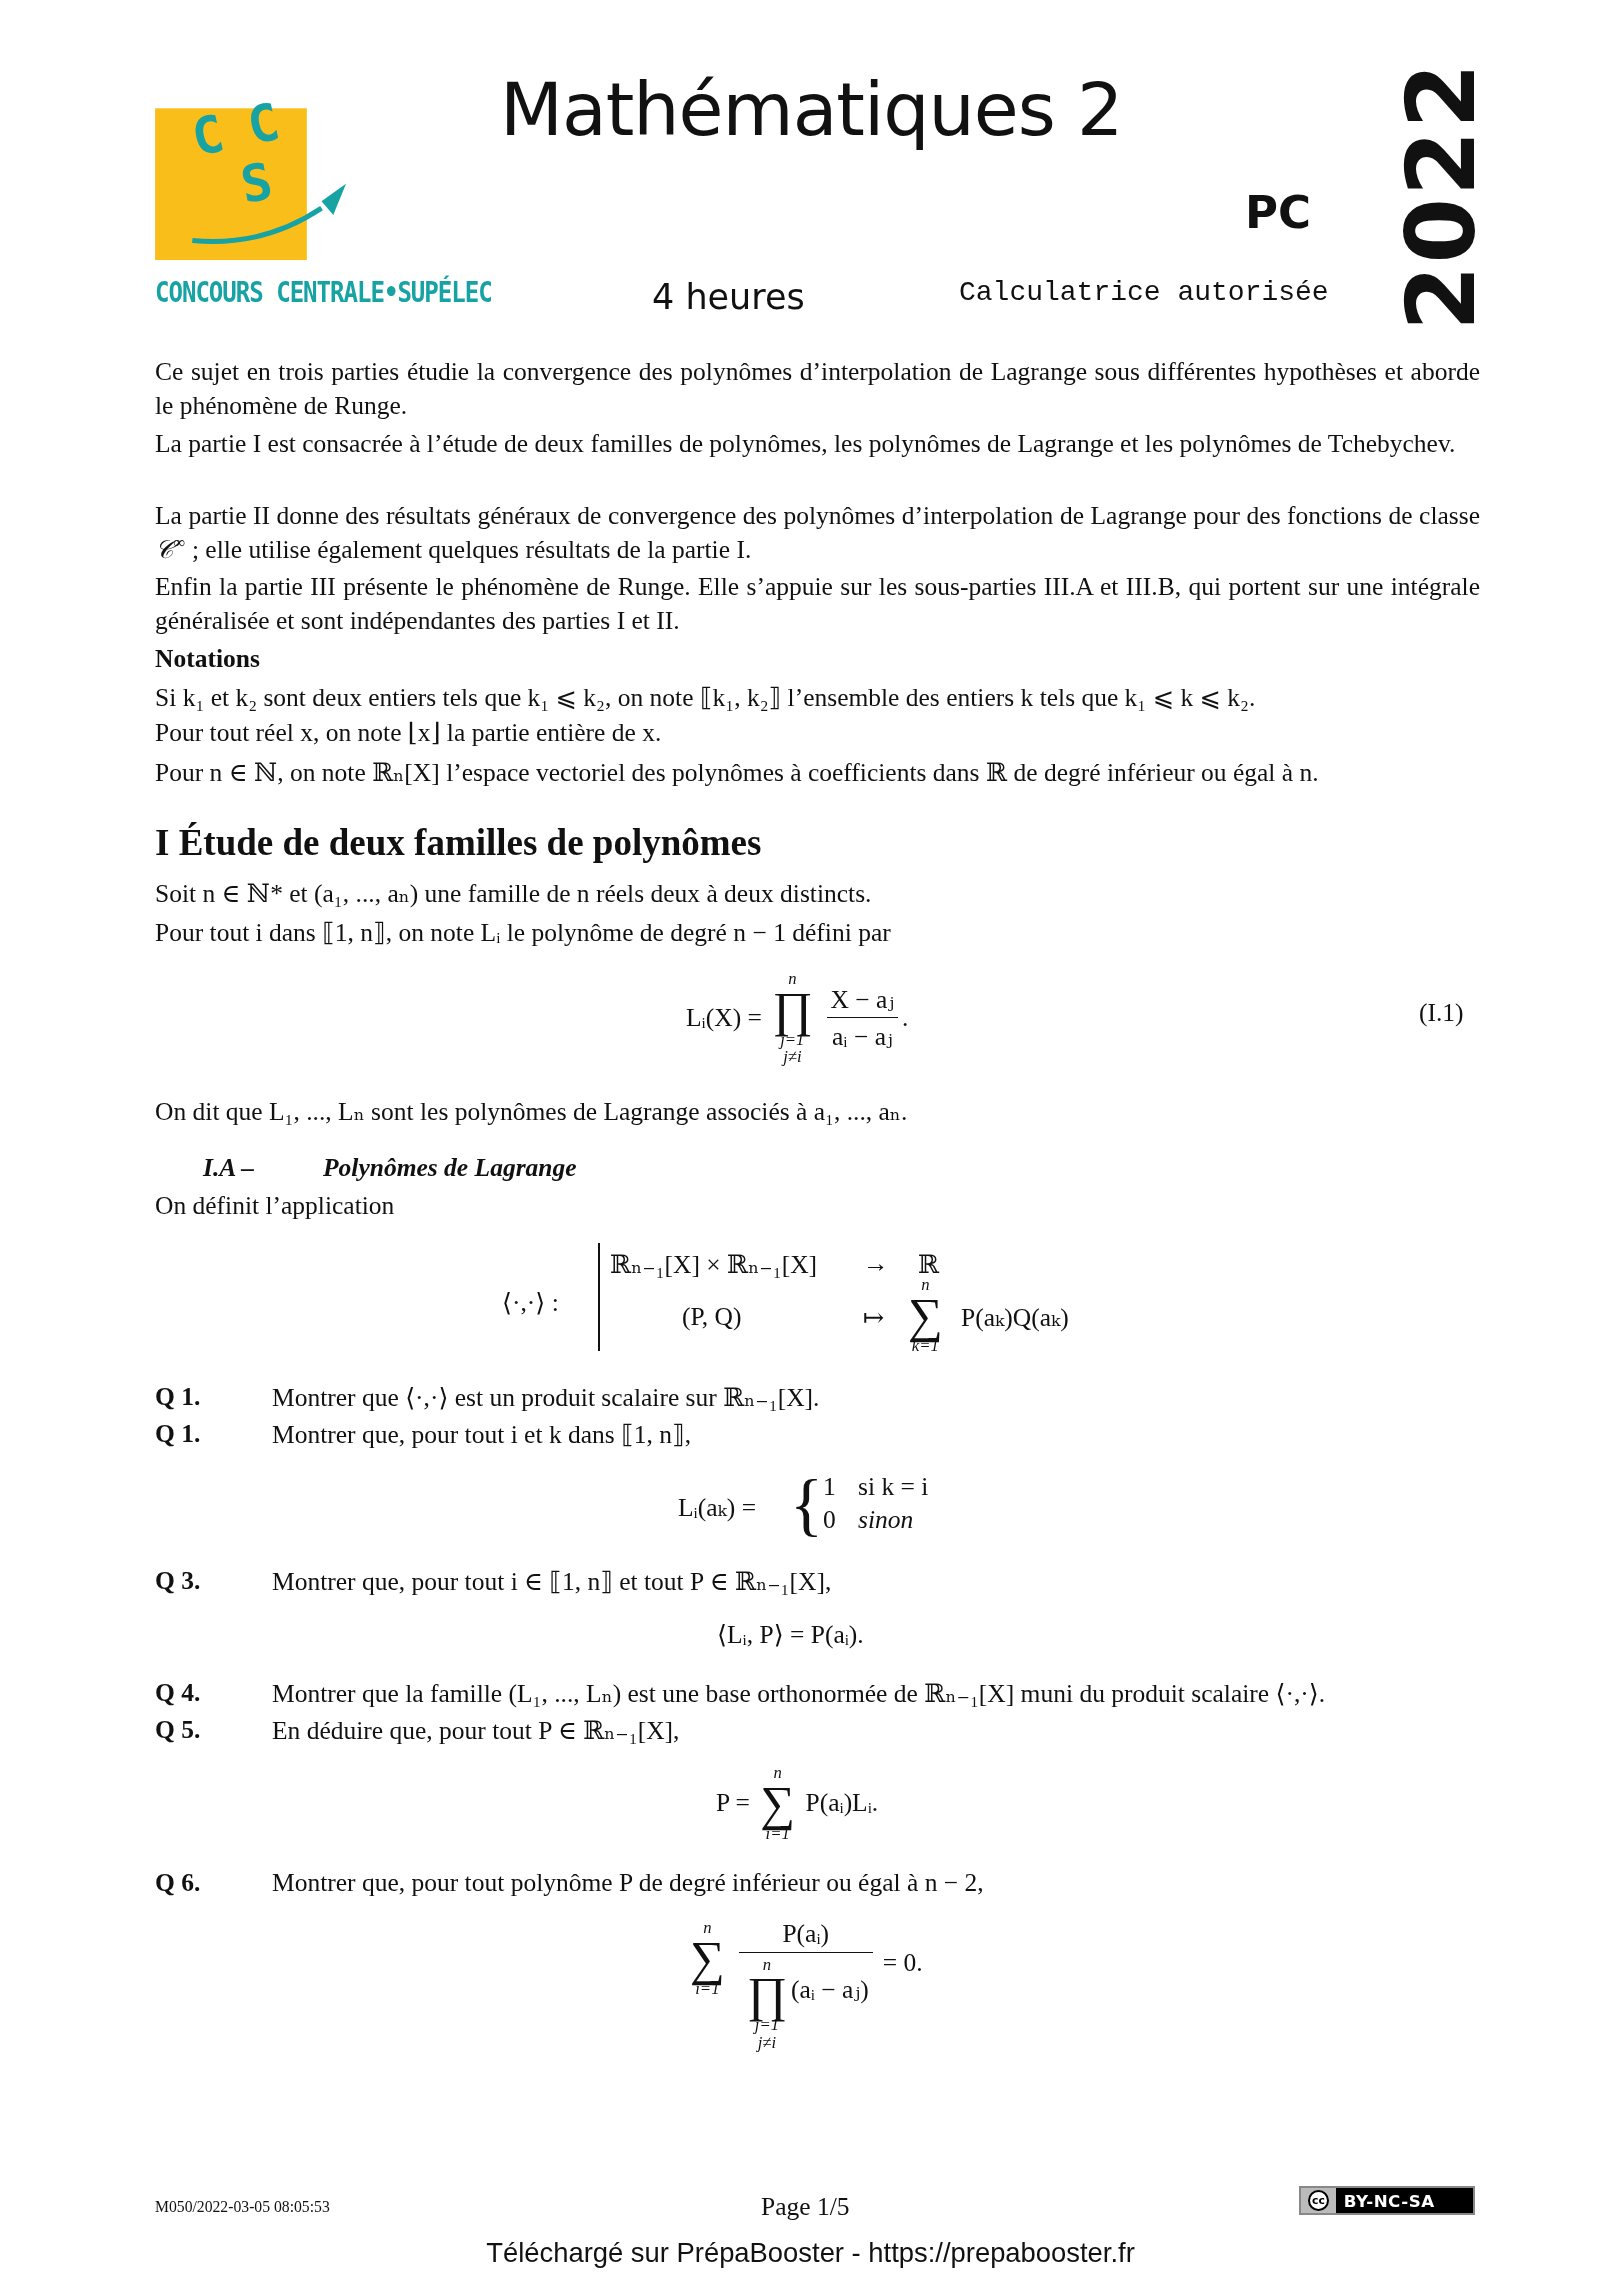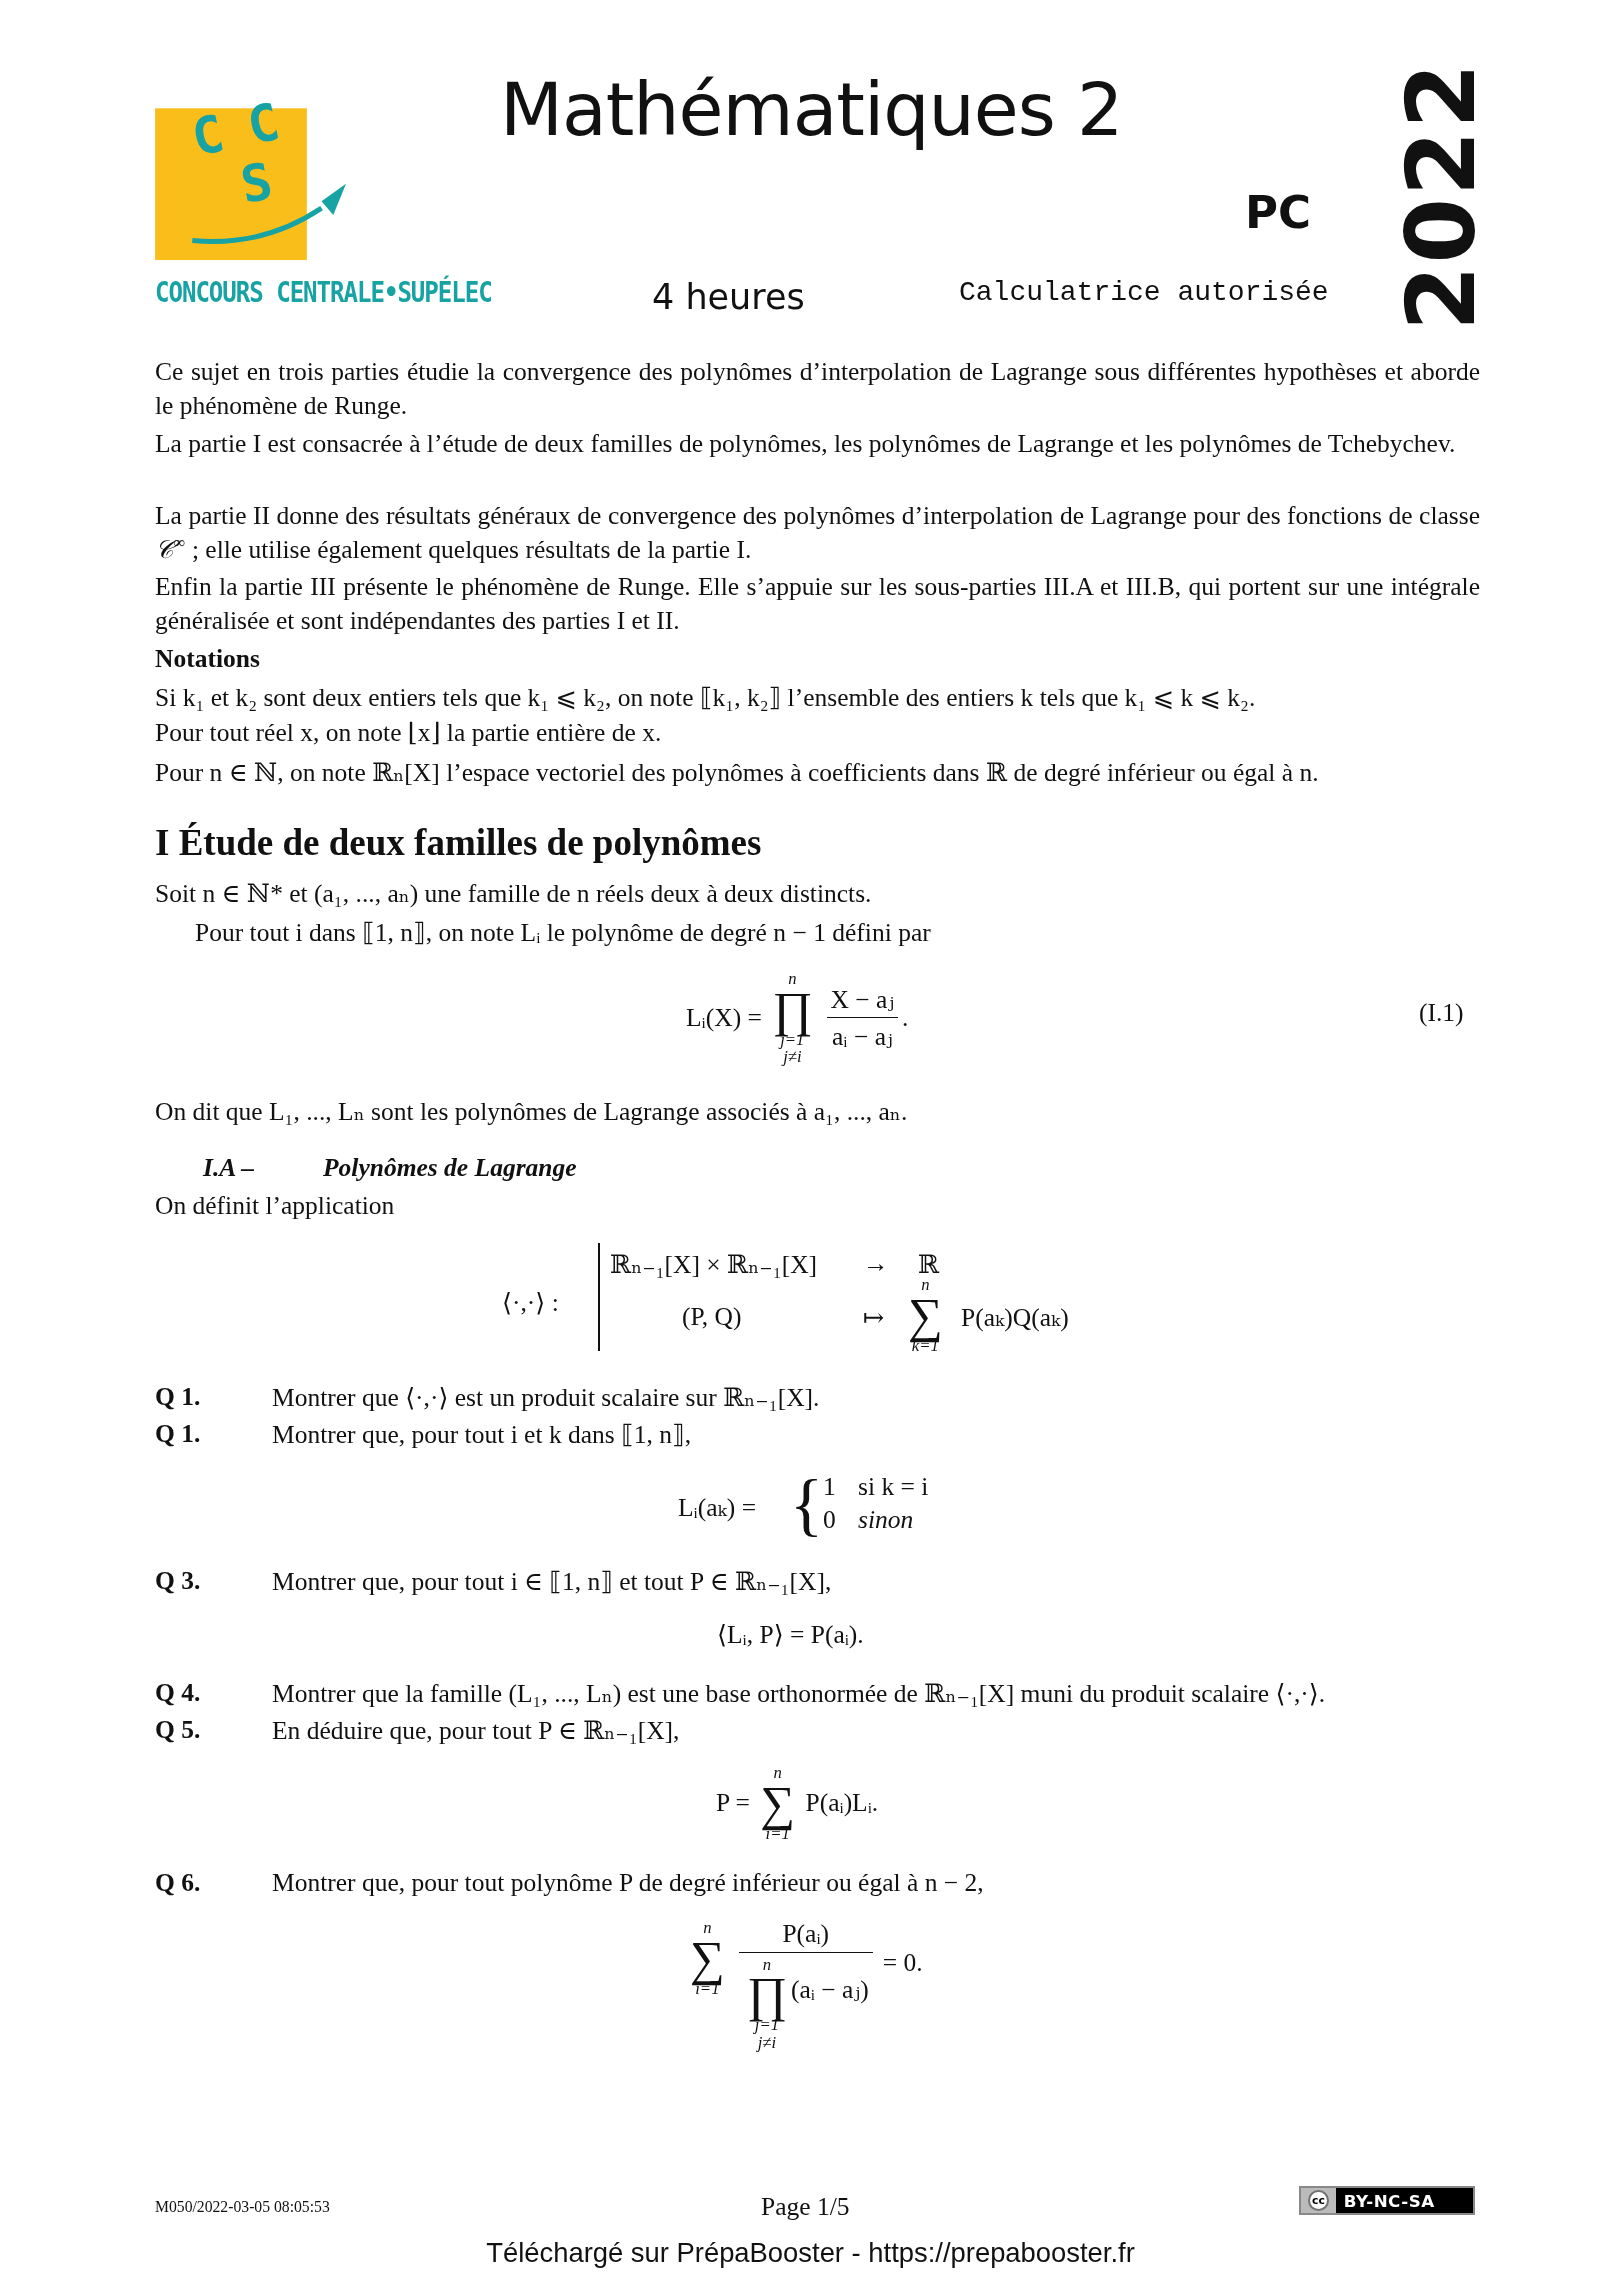--- a/index.html
+++ b/index.html
@@ -42,21 +42,21 @@
   .bigop .op { font-size: 49px; line-height: 43px; }
   .bigop .lim { font-size: 16.7px; font-style: italic; line-height: 17.6px; }
   .eq-num { position: absolute; left: 1419px; top: 998px; font-size: 25.5px; font-family: "Liberation Serif", serif; }
 
   
   #footer-id { left: 155px; top: 2198px; font-size: 15.7px; font-family: "Liberation Serif", serif; }
   #footer-page { left: 761px; top: 2192px; font-size: 25.5px; font-family: "Liberation Serif", serif; }
   #cc-badge { left: 1299px; top: 2186px; width: 176px; height: 29px; background: #000; border: 2px solid #888; box-sizing: border-box;
               display:flex; align-items:center; }
   #cc-badge .cc { width: 35px; height: 25.5px; background: #bbb; display:flex; align-items:center; justify-content:center; }
-  #cc-badge .cc span { width: 21.6px; height: 21.6px; border-radius: 50%; background: #fff; border: 2px solid #737373; box-sizing: border-box;
+  #cc-badge .cc span { width: 21.6px; height: 21.6px; border-radius: 50%; background: #fff; border: 2px solid #000000; box-sizing: border-box;
                        font: bold 10.8px "DejaVu Sans", sans-serif; display:flex; align-items:center; justify-content:center; color:#000; }
   #cc-badge .lic { color:#fff; font: bold 16.7px "DejaVu Sans", sans-serif; padding-left: 7.8px; letter-spacing: 0.5px; }
   #download { left: 0; width: 1621px; top: 2237px; text-align: center; font-size: 27.4px; font-family: "Liberation Sans", sans-serif; }
 </style>
 </head>
 <body>
 
 <svg id="logo" class="abs" viewBox="0 0 200 190">
   <rect x="0" y="33" width="155" height="155" fill="#f9be1a"></rect>
   <text x="38" y="80" font-size="52" font-weight="bold" fill="#17a2a4" font-family="DejaVu Sans Mono, monospace" transform="rotate(-12 48 60)">C</text>
@@ -81,21 +81,21 @@
 </div>
 <div class="p" style="top:570px;">Enfin la partie III présente le phénomène de Runge. Elle s’appuie sur les sous-parties III.A et III.B, qui portent sur une intégrale généralisée et sont indépendantes des parties I et II.</div>
 
 <div class="line bold" style="top:644px;">Notations</div>
 <div class="line" style="top:682px; width:1325px; text-align:justify;">Si k₁ et k₂ sont deux entiers tels que k₁ ⩽ k₂, on note ⟦k₁, k₂⟧ l’ensemble des entiers k tels que k₁ ⩽ k ⩽ k₂.</div>
 <div class="line" style="top:717px;">Pour tout réel x, on note ⌊x⌋ la partie entière de x.</div>
 <div class="line" style="top:757px;">Pour n ∈ ℕ, on note ℝₙ[X] l’espace vectoriel des polynômes à coefficients dans ℝ de degré inférieur ou égal à n.</div>
 
 <h2>I  Étude de deux familles de polynômes</h2>
 <div class="line" style="top:878px;">Soit n ∈ ℕ* et (a₁, ..., aₙ) une famille de n réels deux à deux distincts.</div>
-<div class="line" style="top:917px;margin-left:40px;">Pour tout i dans ⟦1, n⟧, on note Lᵢ le polynôme de degré n − 1 défini par</div>
+<div class="line" style="top:917px;">Pour tout i dans ⟦1, n⟧, on note Lᵢ le polynôme de degré n − 1 défini par</div>
 
 <div class="eq" style="left:686px; top:970px;">
   <span style="vertical-align:middle;">Lᵢ(X) =</span>
   <span class="bigop">
     <span class="lim">n</span>
     <span class="op">∏</span>
     <span class="lim">j=1</span>
     <span class="lim">j≠i</span>
   </span>
   <span class="frac">

